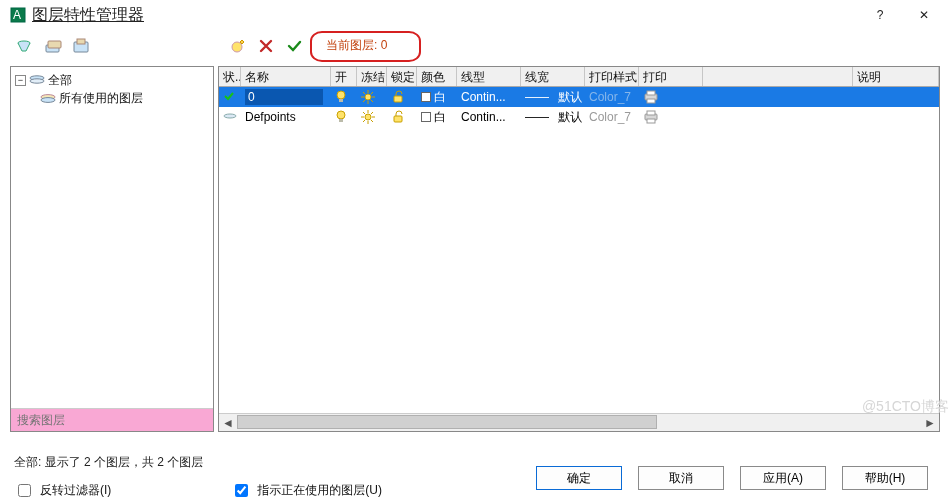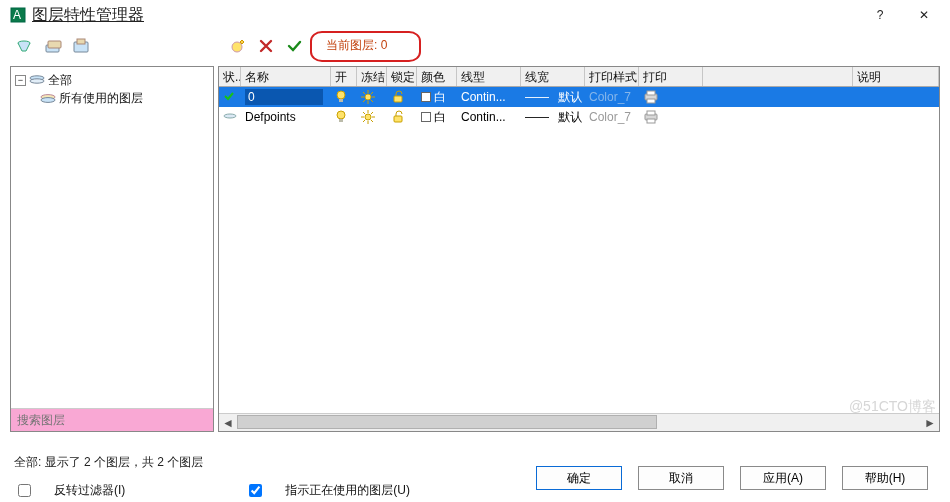--- a/index.html
+++ b/index.html
@@ -38,31 +38,31 @@
 
   .c-state{width:22px}.c-name{width:90px}.c-on{width:26px}.c-frz{width:30px}.c-lock{width:30px}.c-color{width:40px}.c-lt{width:64px}.c-lw{width:64px}.c-ps{width:54px}.c-plot{width:64px}.c-void{width:150px}.c-desc{flex:1}
 
   .scroll-h { height: 18px; background: #f0f0f0; border-top: 1px solid #ccc; position: relative; }
   .scroll-h .thumb { position: absolute; left: 0; top: 1px; height: 14px; width: 420px; background: #d0d0d0; border: 1px solid #b0b0b0; }
   .scroll-h .arr { position: absolute; top: 0; width: 18px; height: 18px; display:flex;align-items:center;justify-content:center;color:#555;}
   .scroll-h .arr.l{left:0}.scroll-h .arr.r{right:0}
 
   .status { padding: 6px 14px; color: #222; margin-top: 16px; }
   .opts { display: flex; padding: 4px 14px 8px; gap: 80px; color: #111; }
-  .opts label { display: flex; align-items: center; gap: 20px; }
+  .opts label { display: flex; align-items: center; gap: 6px; }
   .opts input[type=checkbox]{ width:13px;height:13px; }
   .opts-col { display:flex; flex-direction:column; gap:8px; }
 
   .buttons { position: absolute; right: 22px; bottom: 12px; display: flex; gap: 16px; }
   .btn { width: 86px; height: 24px; background: #fdfdfd; border: 1px solid #8a8a8a; display: flex; align-items: center; justify-content: center; cursor: pointer; }
   .btn.primary { border: 1px solid #0a6bd6; }
 
   .bulb svg, .sun svg, .lock svg, .printer svg { display:block }
 
-  .watermark { position: absolute; right: 14px; bottom: 86px; color: #d6d6d6; font-size: 14px; pointer-events:none;}
+  .watermark { position: absolute; right: 1px; bottom: 86px; color: #d6d6d6; font-size: 14px; pointer-events:none;}
 
   
   .sw { width: 10px; height: 10px; border: 1px solid #666; background: #fff; display: inline-block; }
   .name-edit { background: #0a57b0; border: 1px solid #0a57b0; color:#fff; height: 16px; width: 78px; padding: 0 2px; outline:none; font-size:12px;}
 </style>
 </head>
 <body>
 
 <div class="titlebar">
   <span class="app-icon">

